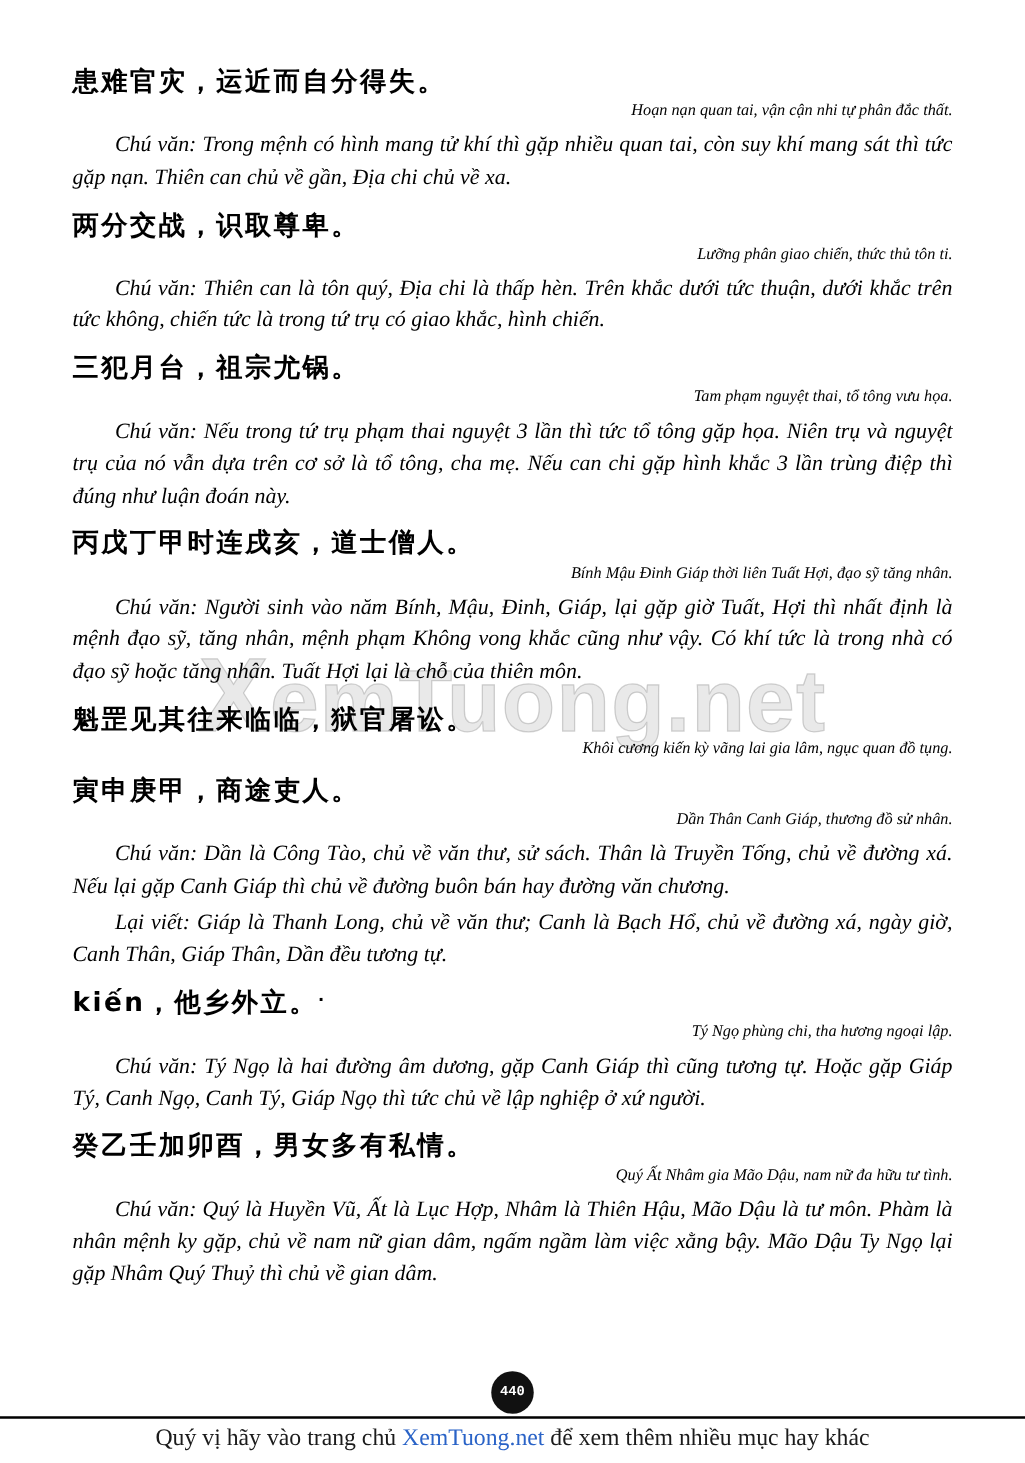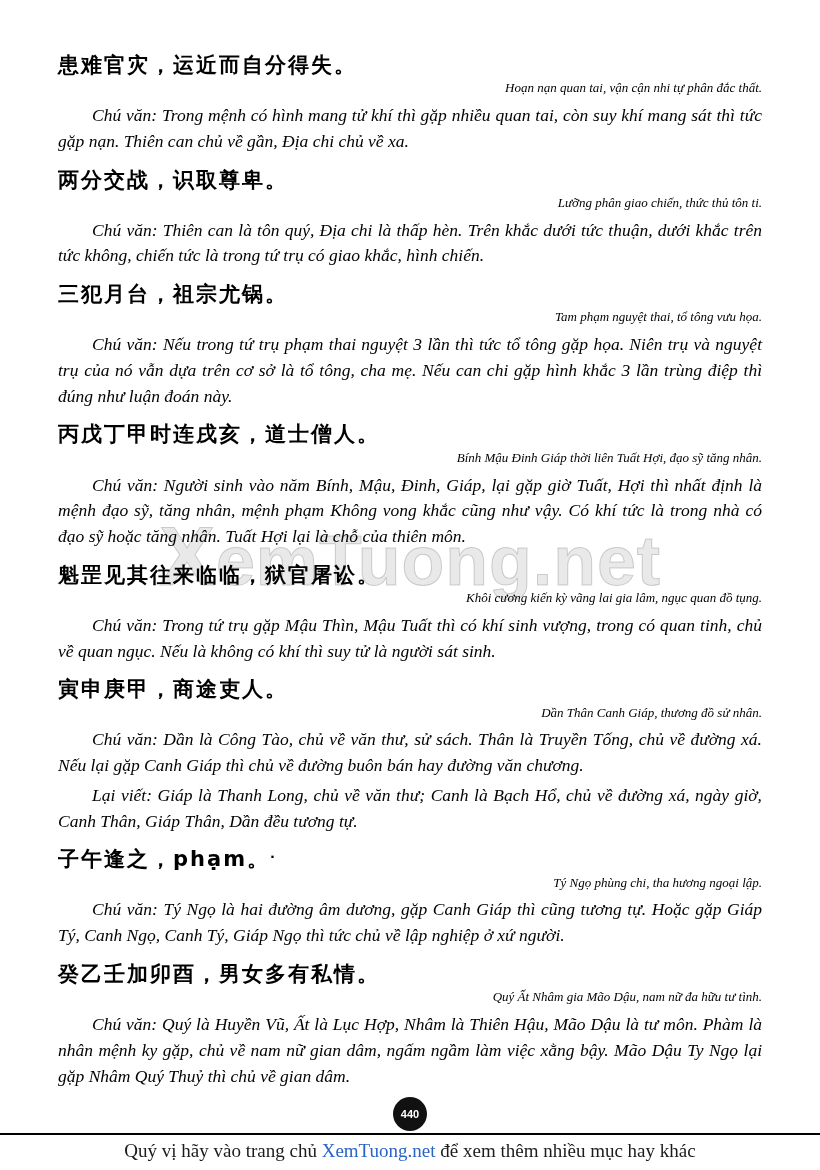--- a/index.html
+++ b/index.html
@@ -85,21 +85,21 @@
     margin-bottom: 2px;
   }
   .page-num {
     display: inline-block;
     width: 34px;
     height: 34px;
     line-height: 34px;
     border-radius: 50%;
     background: #111111;
     color: #ffffff;
-    font-family: Liberation Sans, sans-serif;
+    font-family: Liberation Mono, monospace;
     font-size: 11px;
     font-weight: bold;
     text-align: center;
     position: relative;
   }
   .rule {
     width: 100%;
     height: 2px;
     background: #000000;
     margin: 0 0 5px 0;
@@ -140,28 +140,27 @@
     <div class="han">三犯月台，祖宗尤锅。</div>
     <div class="viet">Tam phạm nguyệt thai, tổ tông vưu họa.</div>
     <p class="para">Chú văn: Nếu trong tứ trụ phạm thai nguyệt 3 lần thì tức tổ tông gặp họa. Niên trụ và nguyệt trụ của nó vẫn dựa trên cơ sở là tổ tông, cha mẹ. Nếu can chi gặp hình khắc 3 lần trùng điệp thì đúng như luận đoán này.</p>
 
     <div class="han">丙戊丁甲时连戌亥，道士僧人。</div>
     <div class="viet">Bính Mậu Đinh Giáp thời liên Tuất Hợi, đạo sỹ tăng nhân.</div>
     <p class="para">Chú văn: Người sinh vào năm Bính, Mậu, Đinh, Giáp, lại gặp giờ Tuất, Hợi thì nhất định là mệnh đạo sỹ, tăng nhân, mệnh phạm Không vong khắc cũng như vậy. Có khí tức là trong nhà có đạo sỹ hoặc tăng nhân. Tuất Hợi lại là chỗ của thiên môn.</p>
 
     <div class="han">魁罡见其往来临临，狱官屠讼。</div>
     <div class="viet">Khôi cương kiến kỳ vãng lai gia lâm, ngục quan đồ tụng.</div>
-    <p class="para">Chú văn: Trong tứ trụ gặp Mậu Thìn, Mậu Tuất thì có khí sinh vượng, trong có quan tinh, chủ về quan ngục. Nếu là không có khí thì suy tử là người sát sinh.</p>
 
     <div class="han">寅申庚甲，商途吏人。</div>
     <div class="viet">Dần Thân Canh Giáp, thương đồ sử nhân.</div>
     <p class="para">Chú văn: Dần là Công Tào, chủ về văn thư, sử sách. Thân là Truyền Tống, chủ về đường xá. Nếu lại gặp Canh Giáp thì chủ về đường buôn bán hay đường văn chương.</p>
     <p class="para tight">Lại viết: Giáp là Thanh Long, chủ về văn thư; Canh là Bạch Hổ, chủ về đường xá, ngày giờ, Canh Thân, Giáp Thân, Dần đều tương tự.</p>
 
-    <div class="han"><span>子午逢之，phạm。</span><span class="dot-mark">.</span></div>
+    <div class="han"><span>kiến，他乡外立。</span><span class="dot-mark">.</span></div>
     <div class="viet">Tý Ngọ phùng chi, tha hương ngoại lập.</div>
     <p class="para">Chú văn: Tý Ngọ là hai đường âm dương, gặp Canh Giáp thì cũng tương tự. Hoặc gặp Giáp Tý, Canh Ngọ, Canh Tý, Giáp Ngọ thì tức chủ về lập nghiệp ở xứ người.</p>
 
     <div class="han">癸乙壬加卯酉，男女多有私情。</div>
     <div class="viet">Quý Ất Nhâm gia Mão Dậu, nam nữ đa hữu tư tình.</div>
     <p class="para">Chú văn: Quý là Huyền Vũ, Ất là Lục Hợp, Nhâm là Thiên Hậu, Mão Dậu là tư môn. Phàm là nhân mệnh ky gặp, chủ về nam nữ gian dâm, ngấm ngầm làm việc xằng bậy. Mão Dậu Ty Ngọ lại gặp Nhâm Quý Thuỷ thì chủ về gian dâm.</p>
 
   </div>
 
   <div class="footer">

